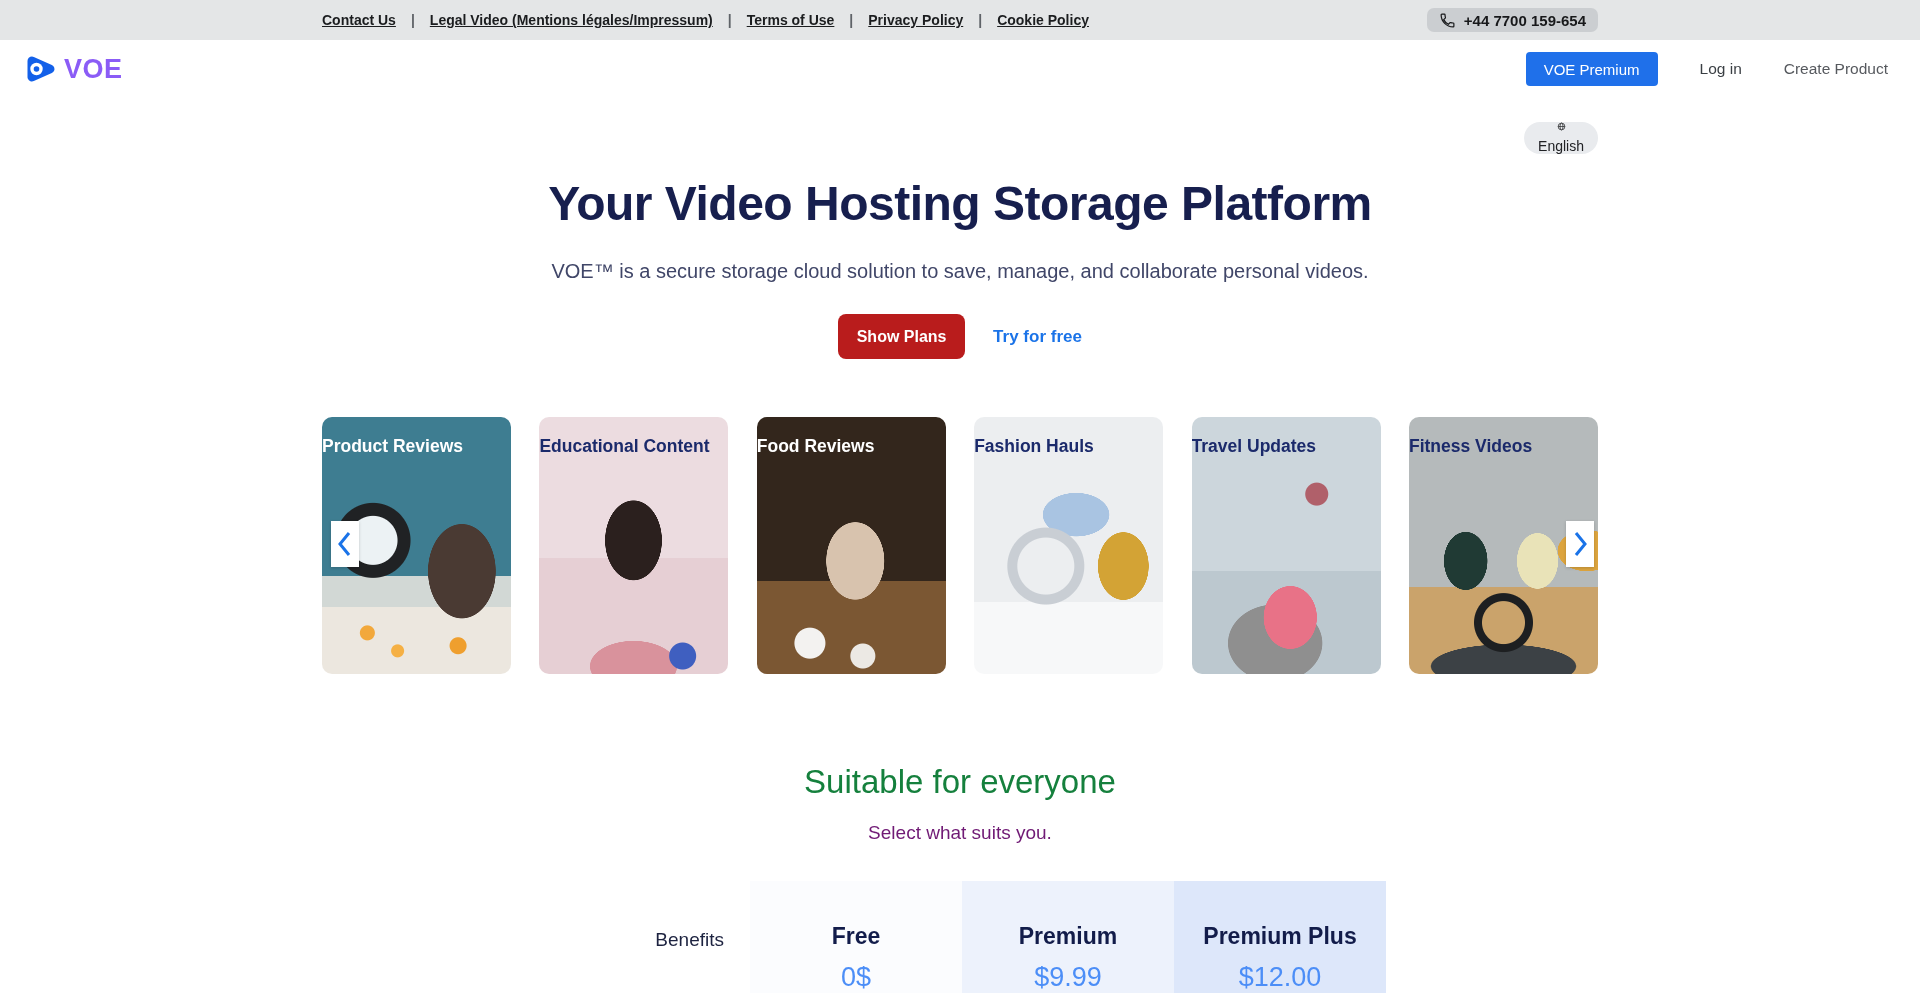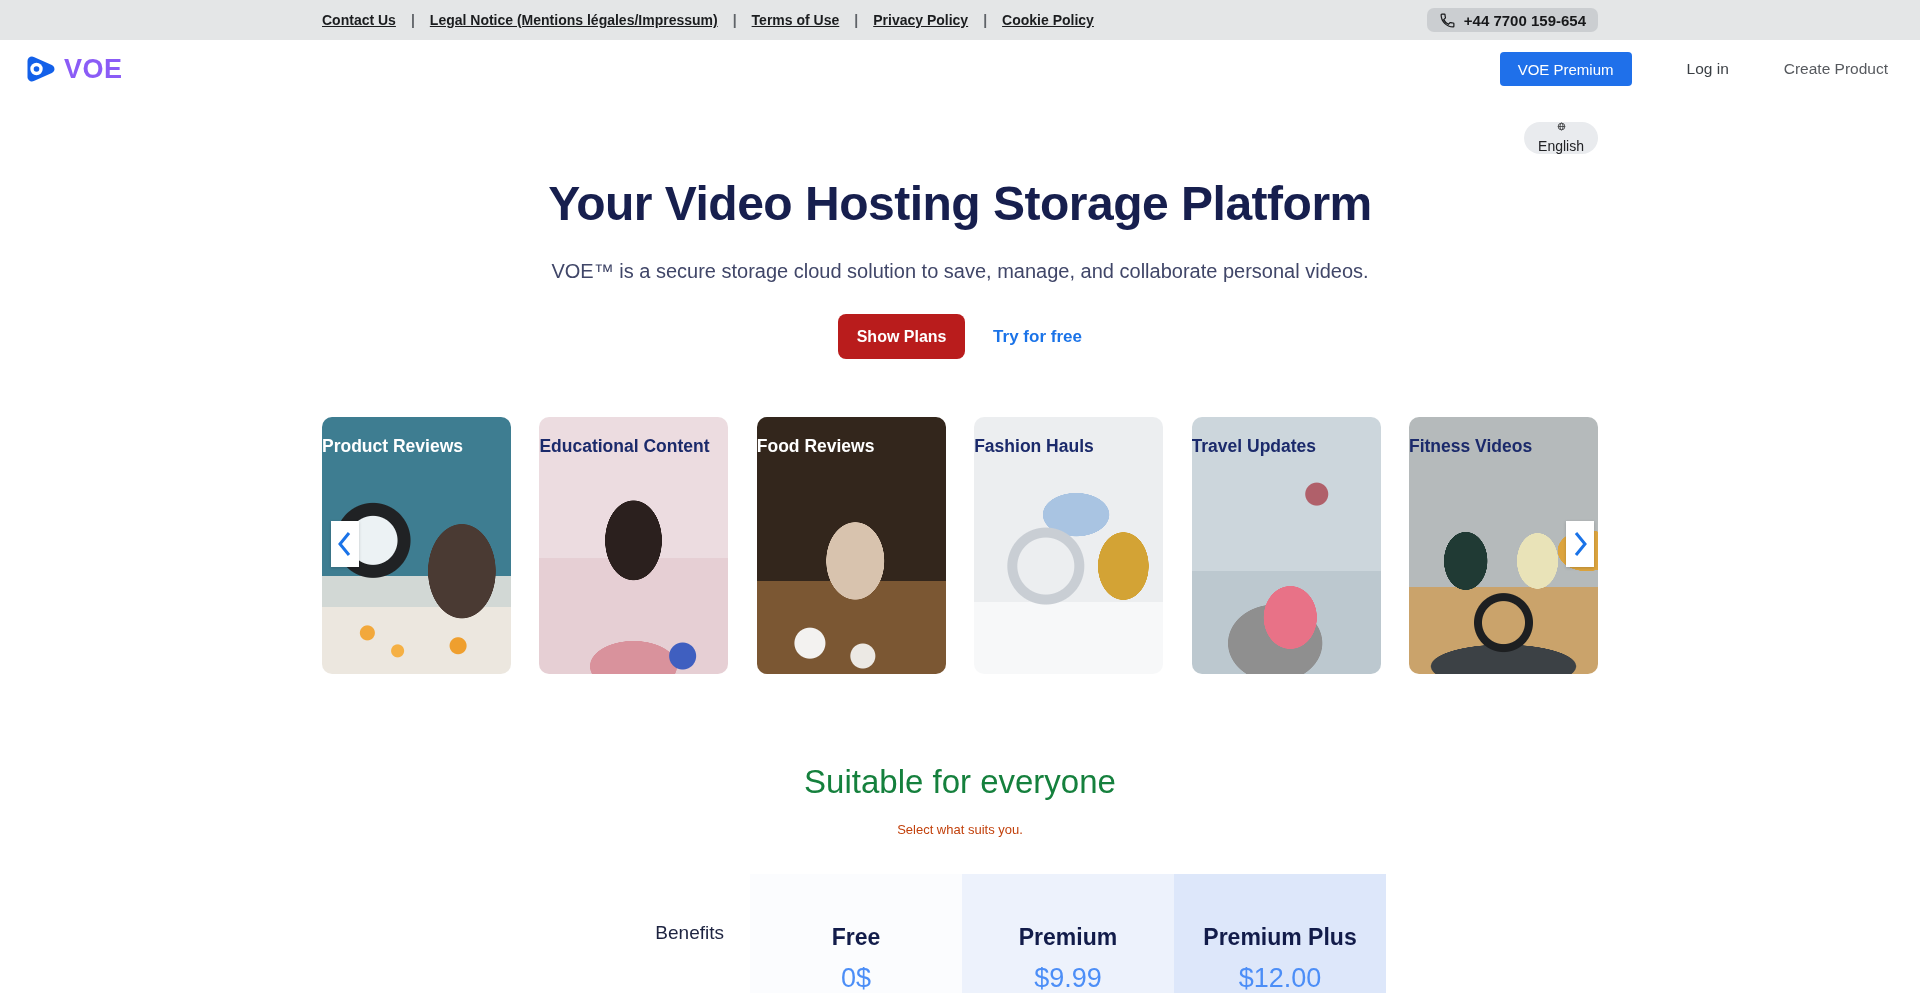--- a/index.html
+++ b/index.html
@@ -15,21 +15,21 @@
   .tsep { color:#5f6368; }
   .phone-badge { margin-left:auto; background:#cbced1; border-radius:7px;
     height:17px; padding:12px 12px; display:flex; align-items:center; gap:8px;
     font-size:15px; color:#17181a; cursor:pointer; }
 
   
   .header { height:58px; background:#fff; display:flex; align-items:center;
     padding:0 32px 0 24px; }
   .logo { display:flex; align-items:center; gap:8px; cursor:pointer; }
   .logo-text { font-size:27px; font-weight:800; color:#8b5cf6; letter-spacing:.5px; }
-  .header-right { margin-left:auto; display:flex; align-items:center; gap:55px; }
+  .header-right { margin-left:auto; display:flex; align-items:center; gap:42px; }
   .premium-btn { background:#1f70ea; color:#fff; border:none; border-radius:4px;
     height:34px; padding:0 18px; font-size:15px; font-family:inherit; cursor:pointer; }
   .login-link { font-size:15.5px; color:#3a3f44; cursor:pointer; }
   .create-link { font-size:15.5px; color:#56595e; cursor:pointer; }
 
   
   .container { width:1276px; margin:0 auto; position:relative; }
   .lang-row { display:flex; justify-content:flex-end; padding-top:24px; }
   .lang-pill { background:#e9ebee; border-radius:16px; height:32px;
     padding:0 14px; display:flex; align-items:center; gap:7px;
@@ -93,37 +93,37 @@
   .nav-arrow { position:absolute; top:104px; width:28px; height:46px;
     background:#ffffff; border:none; display:flex; align-items:center;
     justify-content:center; cursor:pointer; z-index:3;
     box-shadow:0 1px 3px rgba(0,0,0,.18); }
   .nav-arrow.left { left:9px; }
   .nav-arrow.right { right:4px; }
 
   
   .plans-heading { text-align:center; margin-top:89px; font-size:33px;
     font-weight:400; color:#15803d; }
-  .plans-sub { text-align:center; margin-top:21px; font-size:13px; color:#c2410c; }
+  .plans-sub { text-align:center; margin-top:21px; font-size:19px; color:#701a75; }
   .pricing { display:flex; margin-top:37px; align-items:stretch; }
   .benefits-cell { width:428px; text-align:right; padding:48px 26px 0 0;
     font-size:19px; color:#1d2340; }
   .plan-col { width:212px; text-align:center; padding-top:42px; height:160px; }
-  .plan-name { font-size:23px; font-weight:800; color:#121c4a;margin-top:8px; }
+  .plan-name { font-size:23px; font-weight:800; color:#121c4a; }
   .plan-price { font-size:27px; color:#4c8ef7; margin-top:12px; }
 </style>
 </head>
 <body>
 
 <div class="topbar">
   <div class="topbar-inner">
     <div class="topbar-links">
       <a>Contact Us</a>
       <span class="tsep">|</span>
-      <a>Legal Notice (Mentions légales/Impressum)</a>
+      <a>Legal Video (Mentions légales/Impressum)</a>
       <span class="tsep">|</span>
       <a>Terms of Use</a>
       <span class="tsep">|</span>
       <a>Privacy Policy</a>
       <span class="tsep">|</span>
       <a>Cookie Policy</a>
     </div>
     <div class="phone-badge">
       <svg width="17" height="17" viewBox="0 0 24 24">
         <path d="M6.62 10.79c1.44 2.83 3.76 5.14 6.59 6.59l2.2-2.2c.27-.27.67-.36 1.02-.24 1.12.37 2.33.57 3.57.57.55 0 1 .45 1 1V20c0 .55-.45 1-1 1-9.39 0-17-7.61-17-17 0-.55.45-1 1-1h3.5c.55 0 1 .45 1 1 0 1.25.2 2.45.57 3.57.11.35.03.74-.25 1.02l-2.2 2.2z" fill="none" stroke="#17181a" stroke-width="1.7" stroke-linejoin="round"></path>

